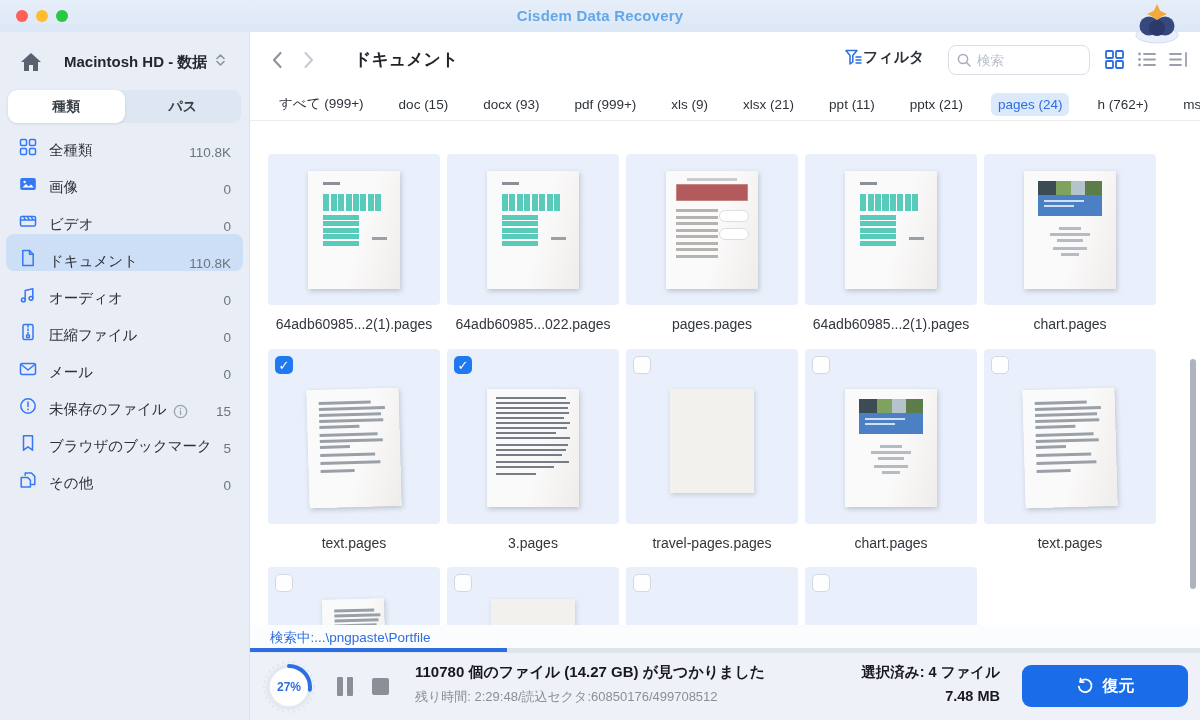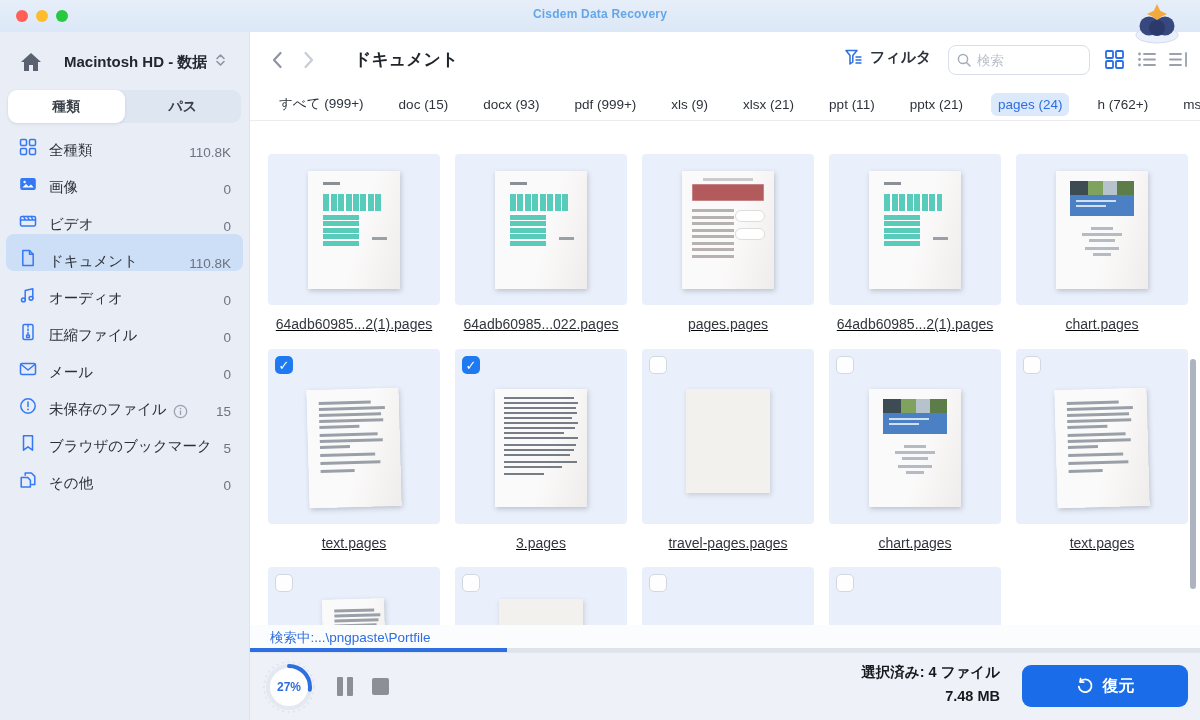--- a/index.html
+++ b/index.html
@@ -7,21 +7,21 @@
   body { font-family:"Liberation Sans","DejaVu Sans",sans-serif; background:#fff; position:relative; }
   i { font-style:normal; display:block; position:absolute; }
 
   
   .titlebar { position:absolute; top:0; left:0; width:1200px; height:32px;
     background:linear-gradient(180deg,#e6eef9,#dce8f7); z-index:40; }
   .lights { position:absolute; left:16px; top:10px; display:flex; gap:8px; }
   .light { width:12px; height:12px; border-radius:50%; }
   .l-red{ background:#ff5f57; } .l-yel{ background:#febc2e; } .l-grn{ background:#28c840; }
   .app-title { position:absolute; left:0; right:0; top:7px; text-align:center;
-    color:#64a7e8; font-weight:bold; font-size:12px; letter-spacing:.2px; }
+    color:#64a7e8; font-weight:bold; font-size:15px; letter-spacing:.2px; }
   .mascot { position:absolute; right:18px; top:2px; width:50px; height:42px; z-index:60; }
 
   
   .sidebar { position:absolute; left:0; top:32px; bottom:0; width:250px;
     background:#e8edf6; border-right:1px solid #dde3ee; z-index:30; }
   .drive-row { display:flex; align-items:center; height:44px; padding:0 14px 0 20px; margin-top:8px; cursor:default; }
   .home-ic { width:22px; height:20px; margin-right:22px; }
   .drive-label { font-size:15px; font-weight:bold; color:#23272e; }
   .drive-chev { margin-left:8px; }
   .side-tabs { display:flex; margin:6px 8px 0 8px; background:#dee6f2; border-radius:9px; height:33px; }
@@ -39,21 +39,21 @@
   .si-info svg { width:15px; height:15px; }
   .si-count { margin-left:auto; font-size:13.5px; color:#6d7480; }
 
   
   .main { position:absolute; left:250px; top:32px; right:0; bottom:0; background:#fff; }
 
   .toolbar { position:absolute; top:0; left:0; right:0; height:56px; }
   .nav-chev { position:absolute; top:18px; width:20px; height:20px; cursor:pointer; }
   .chev-back { left:18px; } .chev-fwd { left:48px; }
   .view-title { position:absolute; left:104px; top:16px; font-size:17px; font-weight:bold; color:#1f232a; }
-  .filter-btn { position:absolute; left:594px; top:16px; display:flex; align-items:center; gap:7px; cursor:pointer;justify-content:flex-end; }
+  .filter-btn { position:absolute; left:594px; top:16px; display:flex; align-items:center; cursor:pointer;justify-content:flex-end; }
   .filter-btn svg { width:19px; height:19px; }
   .filter-label { font-size:15px; font-weight:bold; color:#2e333b; }
   .search-box { position:absolute; left:698px; top:13px; width:142px; height:30px;
     border:1px solid #d9dee8; border-radius:8px; background:#fff; display:flex; align-items:center; padding:0 8px; }
   .search-box svg { width:14px; height:14px; flex:0 0 14px; }
   .search-input { border:0; outline:0; width:100%; margin-left:6px; font-size:13.5px; color:#333;
     font-family:"Liberation Sans",sans-serif; background:transparent; }
   .search-input::placeholder { color:#b9bfc9; }
   .view-toggles { position:absolute; left:854px; top:17px; display:flex; gap:11px; }
   .view-toggles span { width:21px; height:21px; cursor:pointer; display:block; }
@@ -68,21 +68,21 @@
   .selectall { position:absolute; top:92px; left:0; right:0; height:28px; display:flex; align-items:center; padding-left:21px;margin-top:32px; }
   .cb { width:19px; height:19px; border-radius:5px; display:flex; align-items:center; justify-content:center; cursor:pointer; }
   .cb-on { background:#1f7af2; color:#fff; }
   .cb-off { background:rgba(255,255,255,.92); border:1px solid #d3d8e0; }
   .cb-on .tick { color:#fff; font-size:13px; font-weight:bold; line-height:1; }
   .cb-minus { width:9px; height:2.4px; background:#fff; border-radius:1px; display:block; }
   .selectall-label { font-size:14px; color:#2e333b; margin-left:12px; }
 
   
   .gridarea { position:absolute; top:120px; left:0; right:0; height:473px; overflow:hidden; }
-  .grow { position:absolute; left:18px; display:flex; gap:15px;text-decoration:underline; }
+  .grow { position:absolute; left:18px; display:flex; gap:7px; }
   .gcol { width:172px; display:flex; flex-direction:column; }
   .tile { width:172px; background:#e9f0fb; border-radius:4px; position:relative; cursor:pointer; }
   .r1 .tile { height:151px; } .r2 .tile { height:175px; } .r3 .tile { height:175px; }
   .tile .cb { position:absolute; top:7px; left:7px; width:18px; height:18px; }
   .fname { text-align:center; font-size:14px; color:#32363d; margin-top:11px; white-space:nowrap; }
   .page { position:relative; width:92px; height:118px; margin:0 auto;
     background:linear-gradient(105deg,#fbfafa 55%,#efedeb); box-shadow:1px 2px 5px rgba(60,60,70,.25); }
   .r1 .page { margin-top:17px; }
   .r2 .page { margin-top:40px; }
   .r3 .page { margin-top:32px; }
@@ -564,20 +564,24 @@
         <circle cx="27" cy="27" r="21" fill="#fff" stroke="#e3e8f1" stroke-width="4"></circle>
         <circle id="ring-arc" cx="27" cy="27" r="21" fill="none" stroke="#2d6ee0" stroke-width="4" stroke-linecap="round" transform="rotate(-90 27 27)" stroke-dasharray="35.625660691708255 131.94689145077132"></circle>
       </svg>
     </div>
     <div class="ring-label">27%</div>
     <div class="pausebtn">
         <b></b>
         <b></b>
       </div>
     <div class="stopbtn"></div>
+    <div class="found-block">
+      <div class="found-line">110780 個のファイル (14.27 GB) が見つかりました</div>
+      <div class="remain-line">残り時間: 2:29:48/読込セクタ:60850176/499708512</div>
+    </div>
     <div class="sel-block">
       <div class="sel-line1">選択済み: 4 ファイル</div>
       <div class="sel-line2">7.48 MB</div>
     </div>
     <button class="recover-btn">
       <svg width="18" height="18" viewBox="0 0 18 18">
         <path d="M4.2 4.6 A6.4 6.4 0 1 1 2.8 9.6" fill="none" stroke="#fff" stroke-width="1.8" stroke-linecap="round"></path>
         <path d="M4.6 1.6 L4.2 5 L7.6 5.2" fill="none" stroke="#fff" stroke-width="1.8" stroke-linecap="round" stroke-linejoin="round"></path>
       </svg>
       <span>復元</span>

